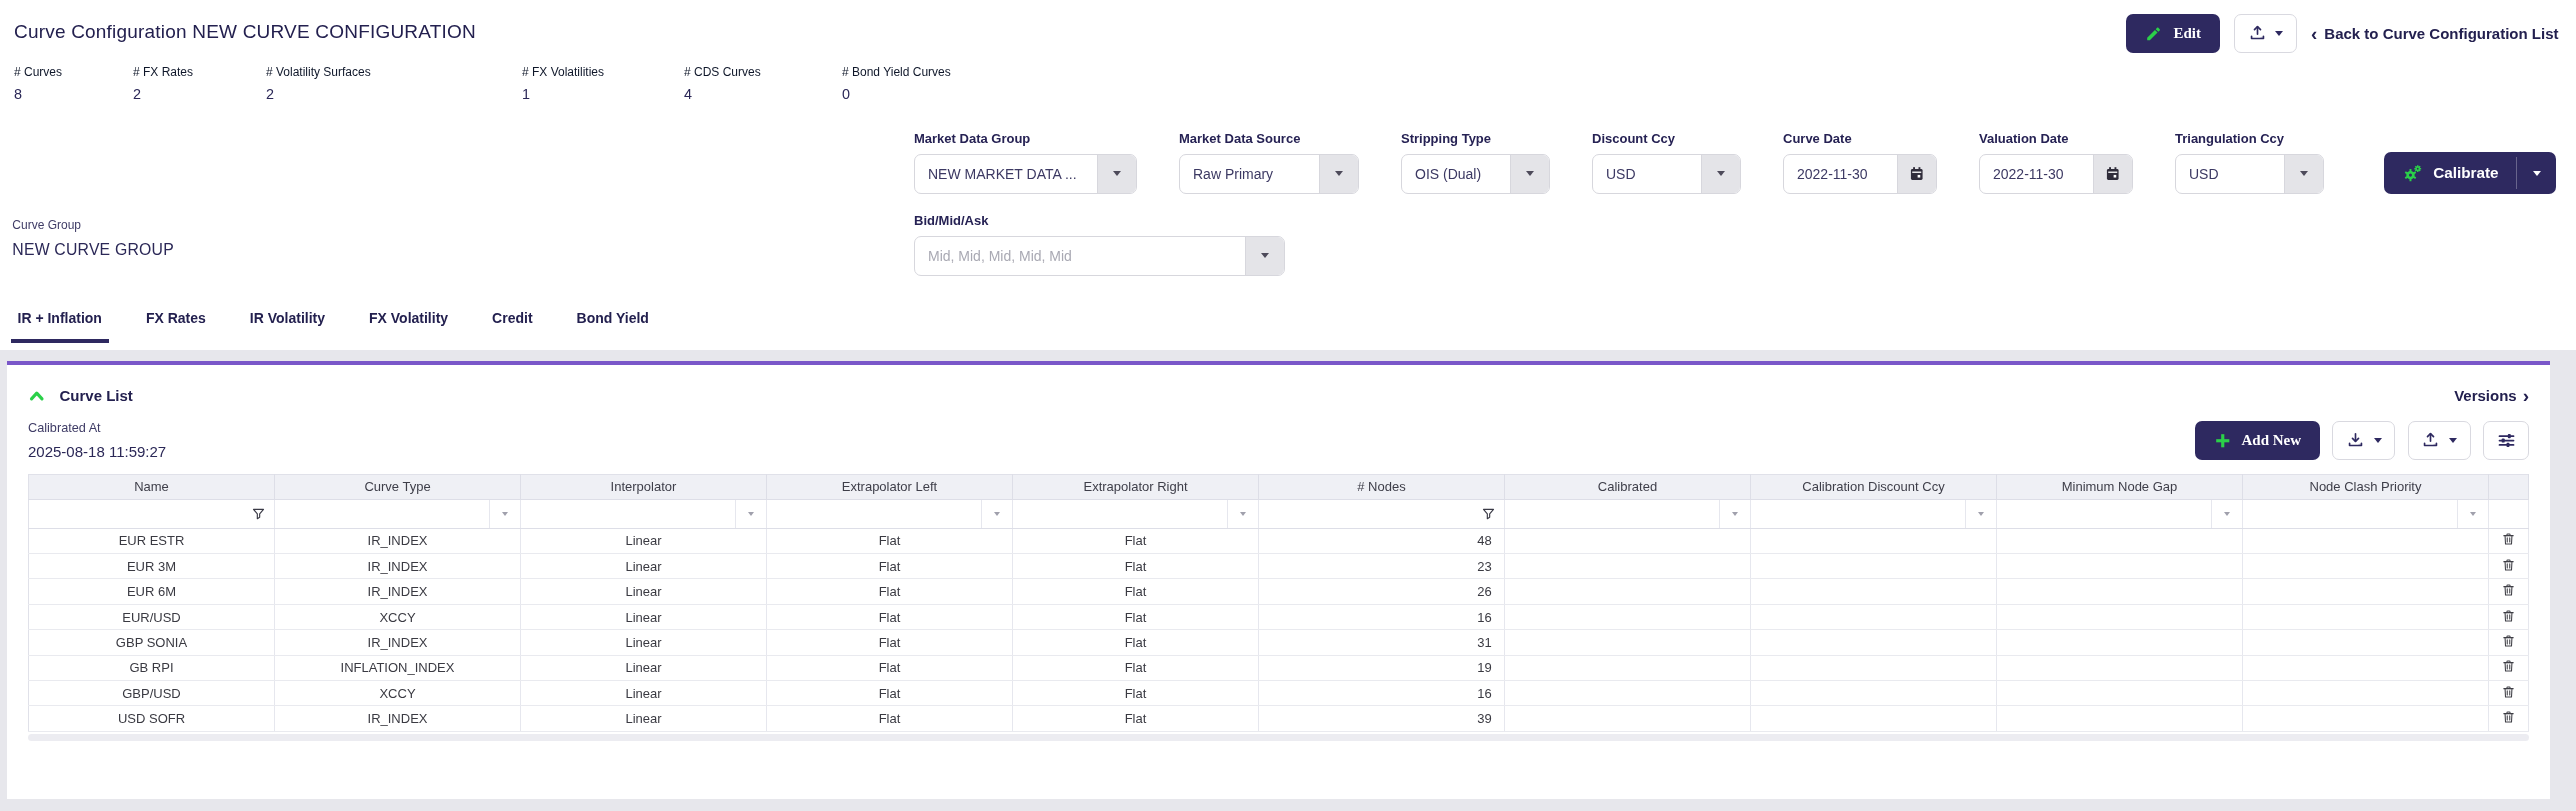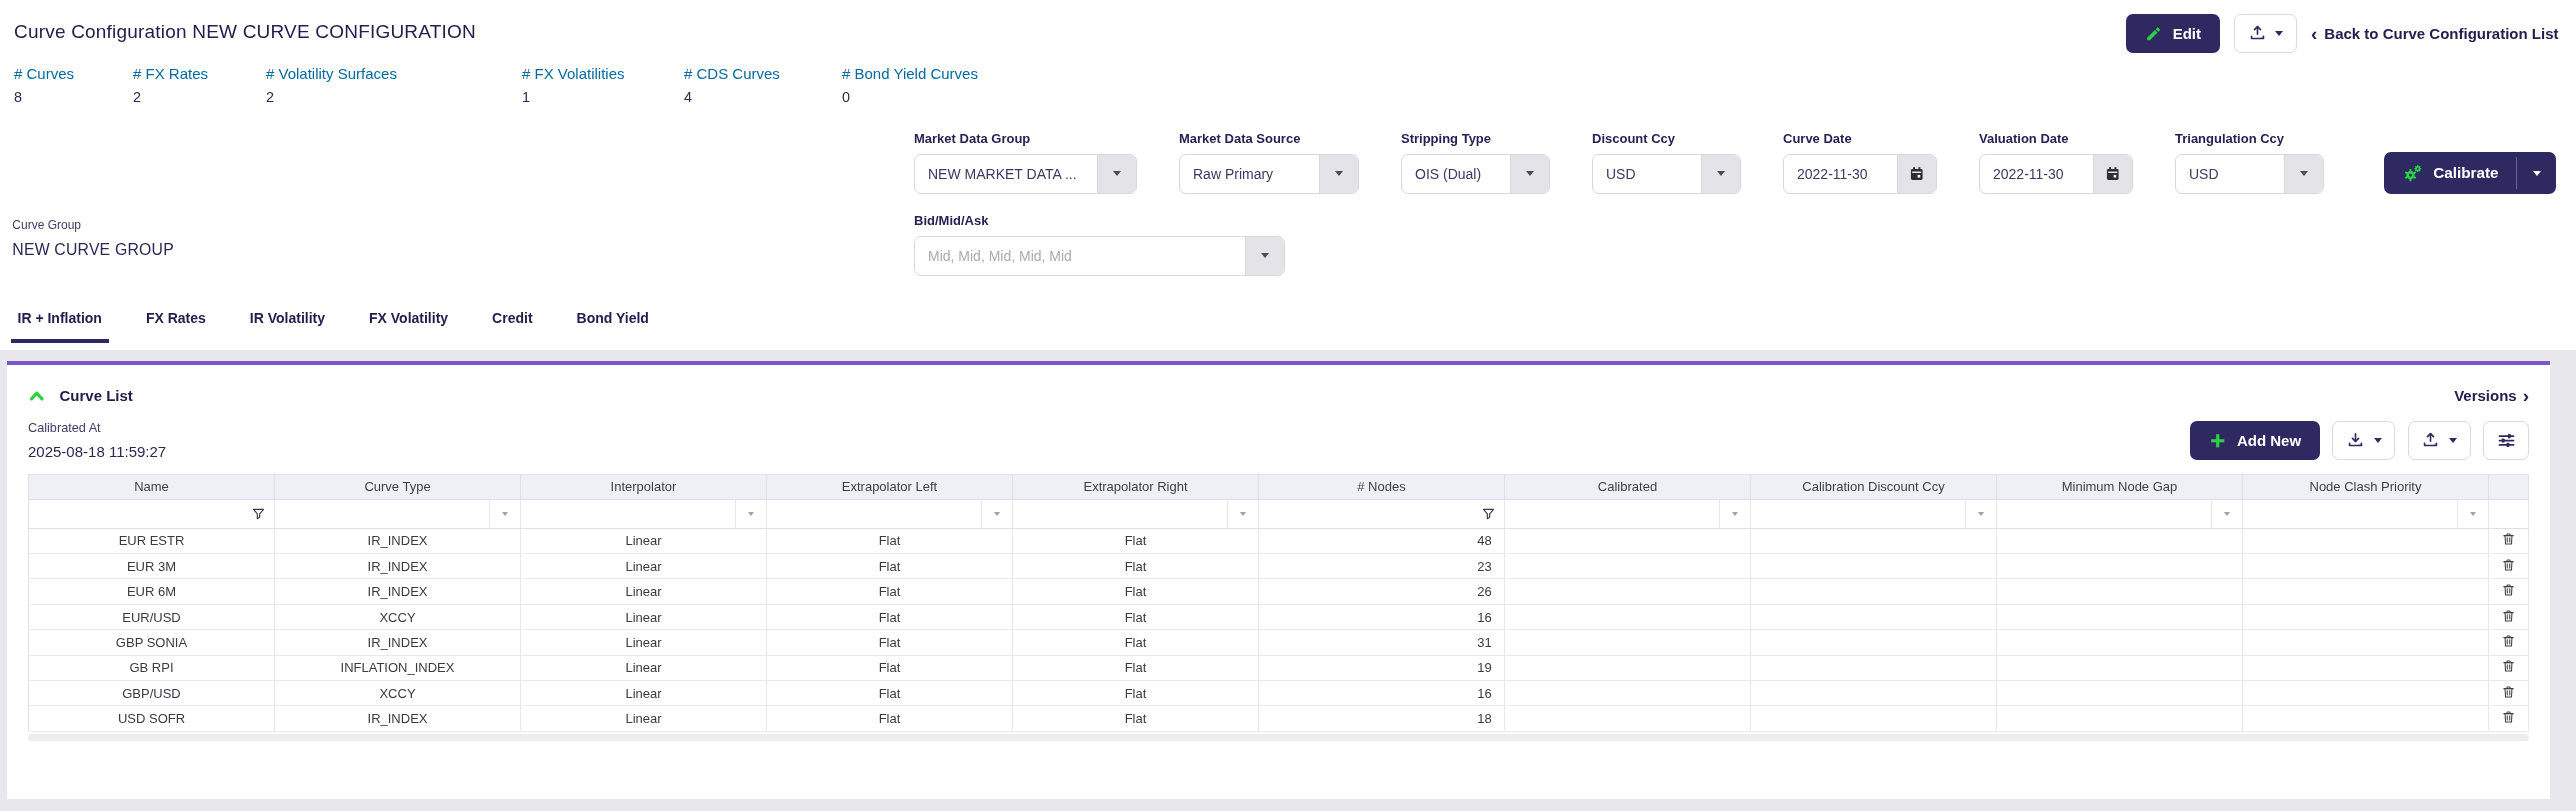--- a/index.html
+++ b/index.html
@@ -10,42 +10,42 @@
     color: #23204f;
   }
   
   .topbar { display:flex; align-items:flex-start; justify-content:space-between; padding: 14px 17.5px 0 14px; height: 54px; }
   .page-title { font-size: 19px; font-weight: 500; letter-spacing: 0.2px; color:#23204f; padding-top: 7px; }
   .topbar-right { display:flex; align-items:center; gap: 14px; }
   .btn-dark {
     background:#2e2960; color:#fff; border:none; border-radius:7px;
     display:inline-flex; align-items:center; gap:10.5px;
     font-weight:bold; font-size:15px; padding: 0 19px; height: 39px; cursor:pointer;
-    font-family: Liberation Sans, sans-serif;
+    font-family: Liberation Serif, serif;
   }
   .btn-outline {
     background:#fff; border:0.9px solid #d9d9e0; border-radius:7px;
     display:inline-flex; align-items:center; justify-content:center; gap:8.8px;
     height:39px; padding:0 12.3px; cursor:pointer;
   }
   .back-link { display:inline-flex; align-items:center; gap:7px; font-size:15px; font-weight:bold; color:#23204f; text-decoration:none; cursor:pointer; }
   .chev-txt { font-size: 19px; font-weight: bold; line-height: 1; }
   
   .caret-down { width:0; height:0; border-left:4.4px solid transparent; border-right:4.4px solid transparent; border-top:5.3px solid #4d4a5a; display:inline-block; }
   .caret-down.white { border-top-color:#ffffff; }
   .caret-down.navy { border-top-color:#2e2960; }
   .caret-down.small { border-left-width:3.5px; border-right-width:3.5px; border-top-width:4.4px; border-top-color:#a0a0ac; }
   
   .stats { display:flex; padding: 10.5px 0 0 14px; height: 68px; }
   .stats div.stat:nth-of-type(1){ width:119px; }
   .stats div.stat:nth-of-type(2){ width:133px; }
   .stats div.stat:nth-of-type(3){ width:223px; }
   .stats div.stat:nth-of-type(4){ width:162px;margin-left:33px; }
   .stats div.stat:nth-of-type(5){ width:158px; }
-  .stat-label { font-size: 15px; color:#0369a1; }
+  .stat-label { font-size: 12px; color:#0f172a; }
   .stat-value { font-size: 14.4px; color:#2a2757; margin-top: 7.9px; }
   
   .controls { position:relative; height: 172px; }
   .fields { position:absolute; left:914px; top:8.8px; display:flex; gap:42px; }
   .fields div.field:nth-of-type(1){ width:223px; }
   .fields div.field:nth-of-type(2){ width:180px; }
   .fields div.field:nth-of-type(3){ width:149px; }
   .fields div.field:nth-of-type(4){ width:149px; }
   .fields div.field:nth-of-type(5){ width:154px; }
   .fields div.field:nth-of-type(6){ width:154px; }
@@ -714,21 +714,21 @@
                 </span>
               </td>
             </tr>
 
             <tr>
               <td>USD SOFR</td>
               <td>IR_INDEX</td>
               <td>Linear</td>
               <td>Flat</td>
               <td>Flat</td>
-              <td class="num">18</td>
+              <td class="num">39</td>
               <td></td>
               <td></td>
               <td></td>
               <td></td>
               <td class="trash-cell">
                 <span style="display:inline-block;">
                   <svg width="15" height="15.8" viewBox="0 0 24 24" fill="none" stroke="#3f3f46" stroke-width="1.7" stroke-linecap="round" stroke-linejoin="round">
                     <path d="M4.5 6.8h15"></path>
                     <path d="M9.5 6.8V5.2c0-.6.5-1.1 1.1-1.1h2.8c.6 0 1.1.5 1.1 1.1v1.6"></path>
                     <path d="M6.5 6.8l.7 13.4h9.6l.7-13.4"></path>

